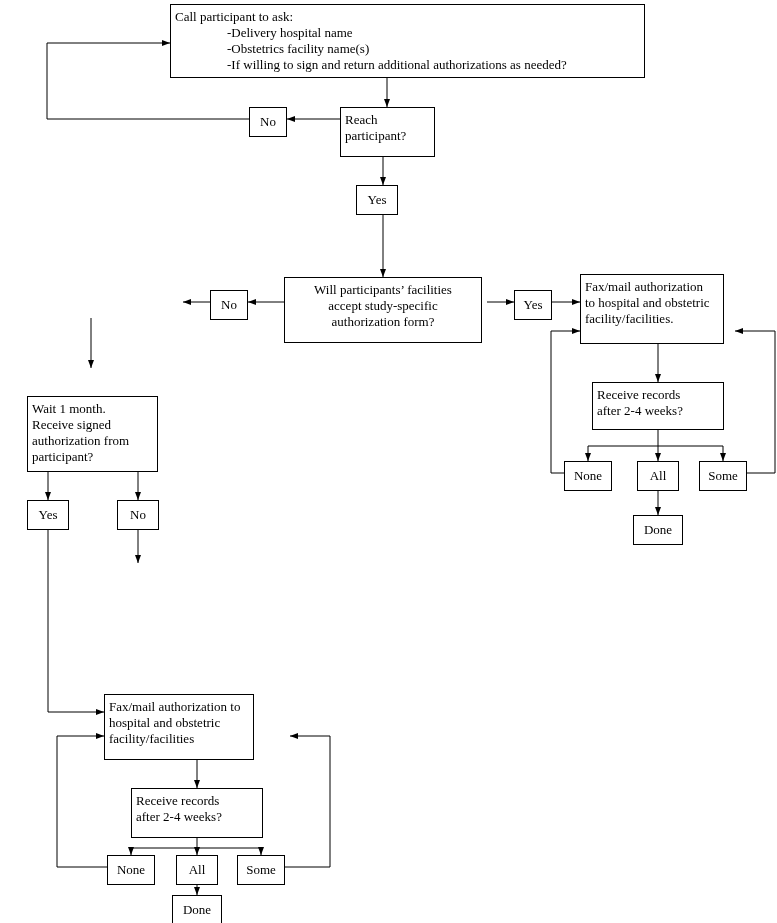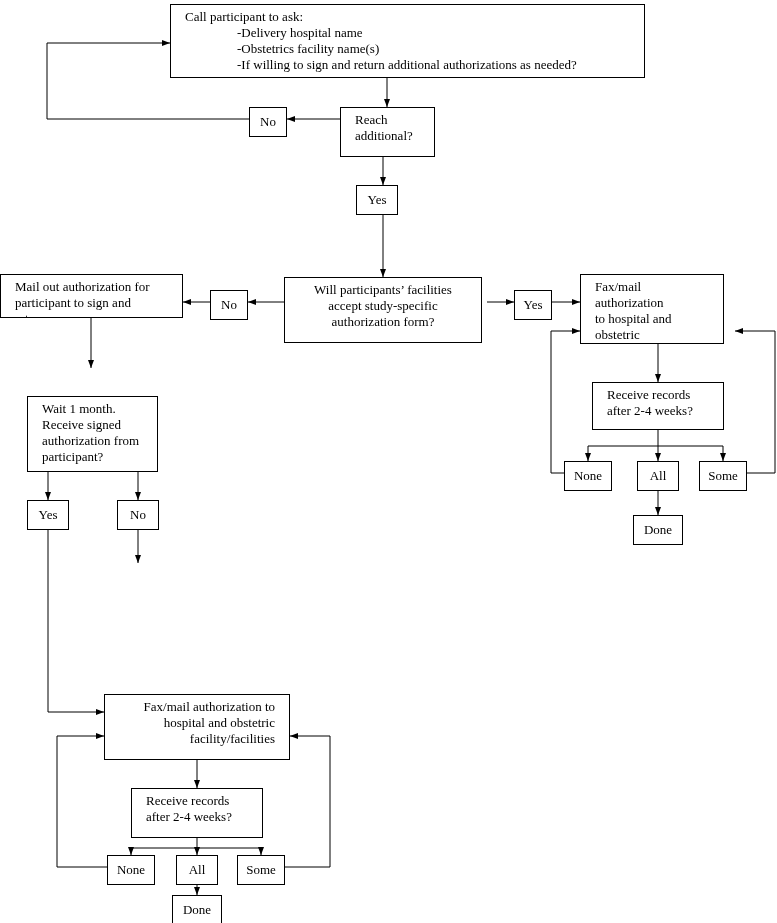--- a/index.html
+++ b/index.html
@@ -16,21 +16,21 @@
     width: 777px; height: 923px;
   }
   .node {
     position: absolute;
     box-sizing: border-box;
     border: 1px solid #000;
     background: #fff;
     font-size: 13px;
     line-height: 16px;
     color: #000;
-    padding: 4px 14px;
+    padding: 4px 4px;
     white-space: pre-wrap;
     overflow: hidden;
   }
   .node.center {
     display: flex;
     align-items: center;
     justify-content: center;
     padding: 14px;
     text-align: center;
   }
@@ -103,34 +103,32 @@
 
     <polyline points="285,867 330,867 330,736 290,736" fill="none" stroke="#000" stroke-width="1" marker-end="url(#arr)"></polyline>
   </svg>
 
   <div class="node" style="left:170px; top:4px; width:475px; height:74px;">Call participant to ask:
                 -Delivery hospital name
                 -Obstetrics facility name(s)
                 -If willing to sign and return additional authorizations as needed?</div>
 
   <div class="node" style="left:340px; top:107px; width:95px; height:50px;">Reach
-additional?</div>
+participant?</div>
 
   <div class="node center" style="left:249px; top:107px; width:38px; height:24px;">No</div>
 
   <div class="node center" style="left:356px; top:185px; width:42px; height:24px;">Yes</div>
 
   <div class="node" style="left:284px; top:277px; width:198px; height:66px;text-align:center;">Will participants’ facilities
 accept study-specific
 authorization form?</div>
 
   <div class="node center" style="left:210px; top:290px; width:38px; height:24px;">No</div>
 
-  <div class="node" style="left:0px; top:274px; width:183px; height:44px;">Mail out authorization for
-participant to sign and return.</div>
 
   <div class="node center" style="left:514px; top:290px; width:38px; height:24px;">Yes</div>
 
   <div class="node" style="left:580px; top:274px; width:144px; height:70px;">Fax/mail authorization
 to hospital and obstetric
 facility/facilities.</div>
 
   <div class="node" style="left:592px; top:382px; width:132px; height:48px;">Receive records
 after 2-4 weeks?</div>
 
@@ -145,21 +143,21 @@
   <div class="node" style="left:27px; top:368px; width:131px; height:76px;margin-top:28px;">Wait 1 month.
 Receive signed
 authorization from
 participant?</div>
 
   <div class="node center" style="left:27px; top:500px; width:42px; height:24px;">Yes</div>
 
   <div class="node center" style="left:117px; top:500px; width:42px; height:24px;">No</div>
 
 
-  <div class="node" style="left:104px; top:694px; width:186px; height:66px;text-align:right;">Fax/mail authorization to
+  <div class="node" style="left:104px; top:694px; width:150px; height:66px;">Fax/mail authorization to
 hospital and obstetric
 facility/facilities</div>
 
   <div class="node" style="left:131px; top:788px; width:132px; height:50px;">Receive records
 after 2-4 weeks?</div>
 
   <div class="node center" style="left:107px; top:855px; width:48px; height:24px;">None</div>
 
   <div class="node center" style="left:176px; top:855px; width:42px; height:24px;">All</div>
 

